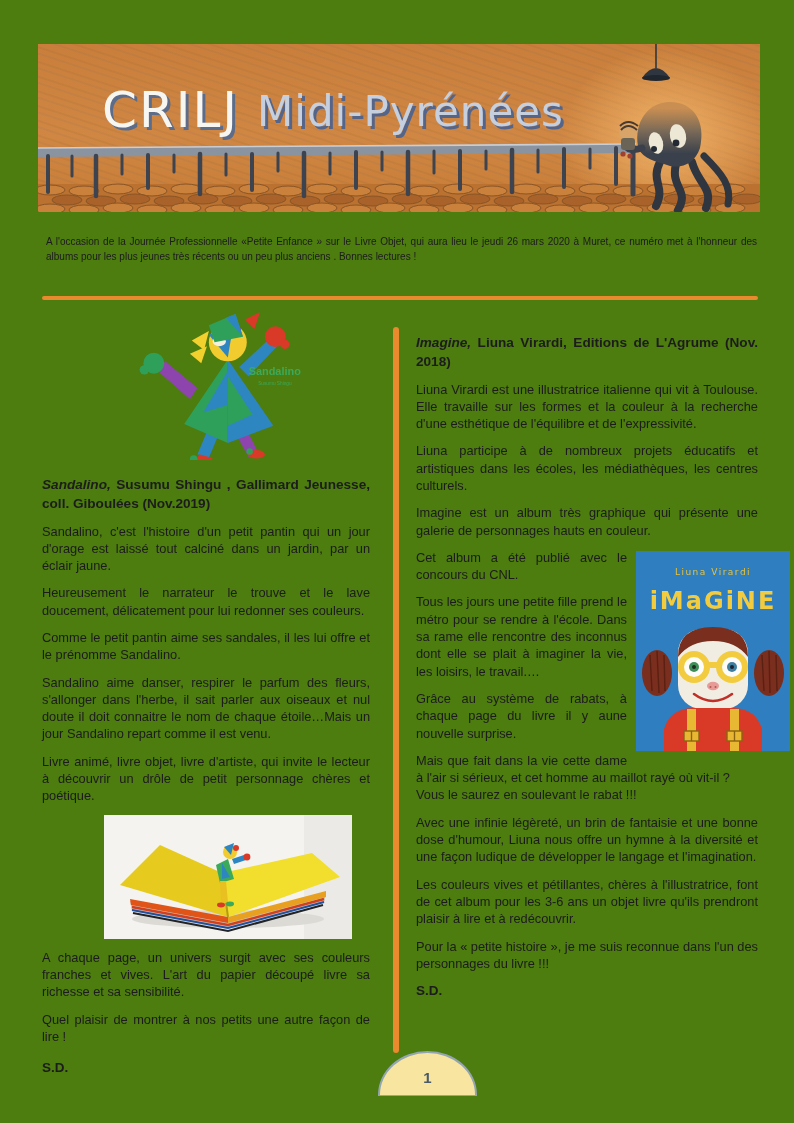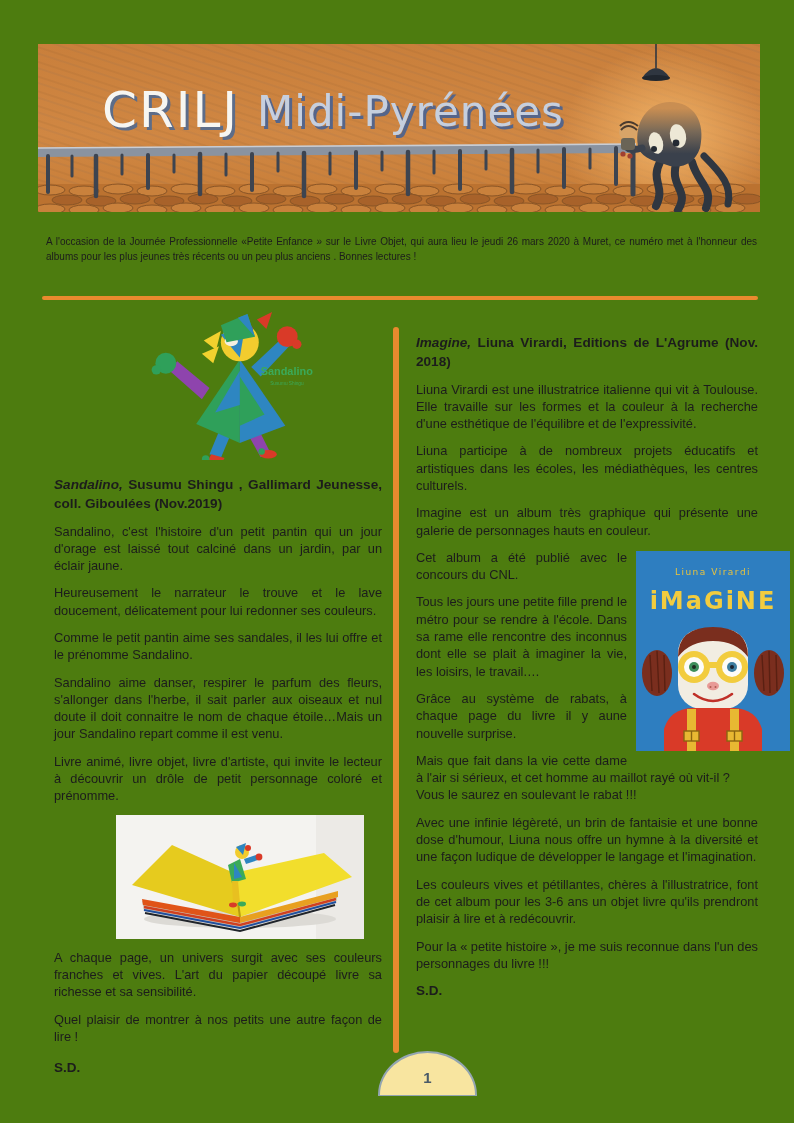--- a/index.html
+++ b/index.html
@@ -10,21 +10,21 @@
   .banner{position:absolute;left:38px;top:44px;width:722px;height:168px;overflow:hidden;}
   .banner svg{display:block;}
 
   
   .intro{position:absolute;left:46px;top:225px;width:711px;font-size:10px;line-height:1.46;
          text-align:justify;}
   .rule{position:absolute;left:42px;top:296px;width:716px;height:4px;background:#E98A2E;border-radius:2px;}
 
   
   .col{position:absolute;font-size:12.8px;line-height:17.3px;text-align:justify;}
-  .col-left{left:54px;top:312px;width:328px;}
+  .col-left{left:42px;top:312px;width:328px;}
   .col-right{left:416px;top:318px;width:342px;}
   .separator{position:absolute;left:393px;top:327px;width:6px;height:726px;background:#E98A2E;border-radius:3px;}
 
   .col h2{font-size:13.6px;line-height:1.38;margin:16px 0 9px 0;font-weight:bold;text-align:justify;}
   .col h2 .it{font-style:italic;}
   .col p{margin:0 0 10px 0;white-space:pre-line;}
 
   .logo-fig{width:200px;height:148px;margin:0 auto 14px auto;}
   .photo-fig{width:248px;height:124px;margin:4px 0 10px 62px;}
   .cover-fig{float:right;width:122px;height:200px;margin:2px 0 6px 9px;}
@@ -260,21 +260,21 @@
     </div>
 
     <h2>
       <span class="it">Sandalino,</span><span> Susumu Shingu , Gallimard Jeunesse, coll. Giboulées (Nov.2019)</span>
     </h2>
 
     <p>Sandalino,  c'est l'histoire d'un petit pantin qui un jour d'orage est laissé tout calciné dans un jardin, par un éclair jaune.</p>
     <p>Heureusement le narrateur le trouve et le lave doucement, délicatement pour lui redonner ses couleurs.</p>
     <p>Comme le petit pantin aime ses sandales, il les lui offre  et le prénomme Sandalino.</p>
     <p>Sandalino aime danser, respirer le parfum des fleurs, s'allonger dans l'herbe, il sait parler aux oiseaux et nul doute il doit connaitre le nom de chaque étoile…Mais un jour Sandalino repart comme il est venu.</p>
-    <p>Livre animé, livre objet, livre d'artiste, qui invite le lecteur à découvrir un drôle de petit personnage coloré et prénomme.</p>
+    <p>Livre animé, livre objet, livre d'artiste, qui invite le lecteur à découvrir un drôle de petit personnage chères et poétique.</p>
 
     <div class="photo-fig">
       <svg width="248" height="124" viewBox="0 0 248 124" xmlns="http://www.w3.org/2000/svg">
         <rect width="248" height="124" fill="#F4F3F0"></rect>
         <rect x="200" y="0" width="48" height="124" fill="#ECEAE6"></rect>
         <ellipse cx="124" cy="104" rx="96" ry="9" fill="#DCDAD5"></ellipse>
 
         <polygon points="26,86 124,104 222,78 220,88 124,114 28,96" fill="#C8C2B6"></polygon>
         <polyline points="28,92 124,110 220,84" fill="none" stroke="#D04020" stroke-width="2.4"></polyline>
         <polyline points="28,95 124,113 220,87" fill="none" stroke="#2050A0" stroke-width="2"></polyline>

